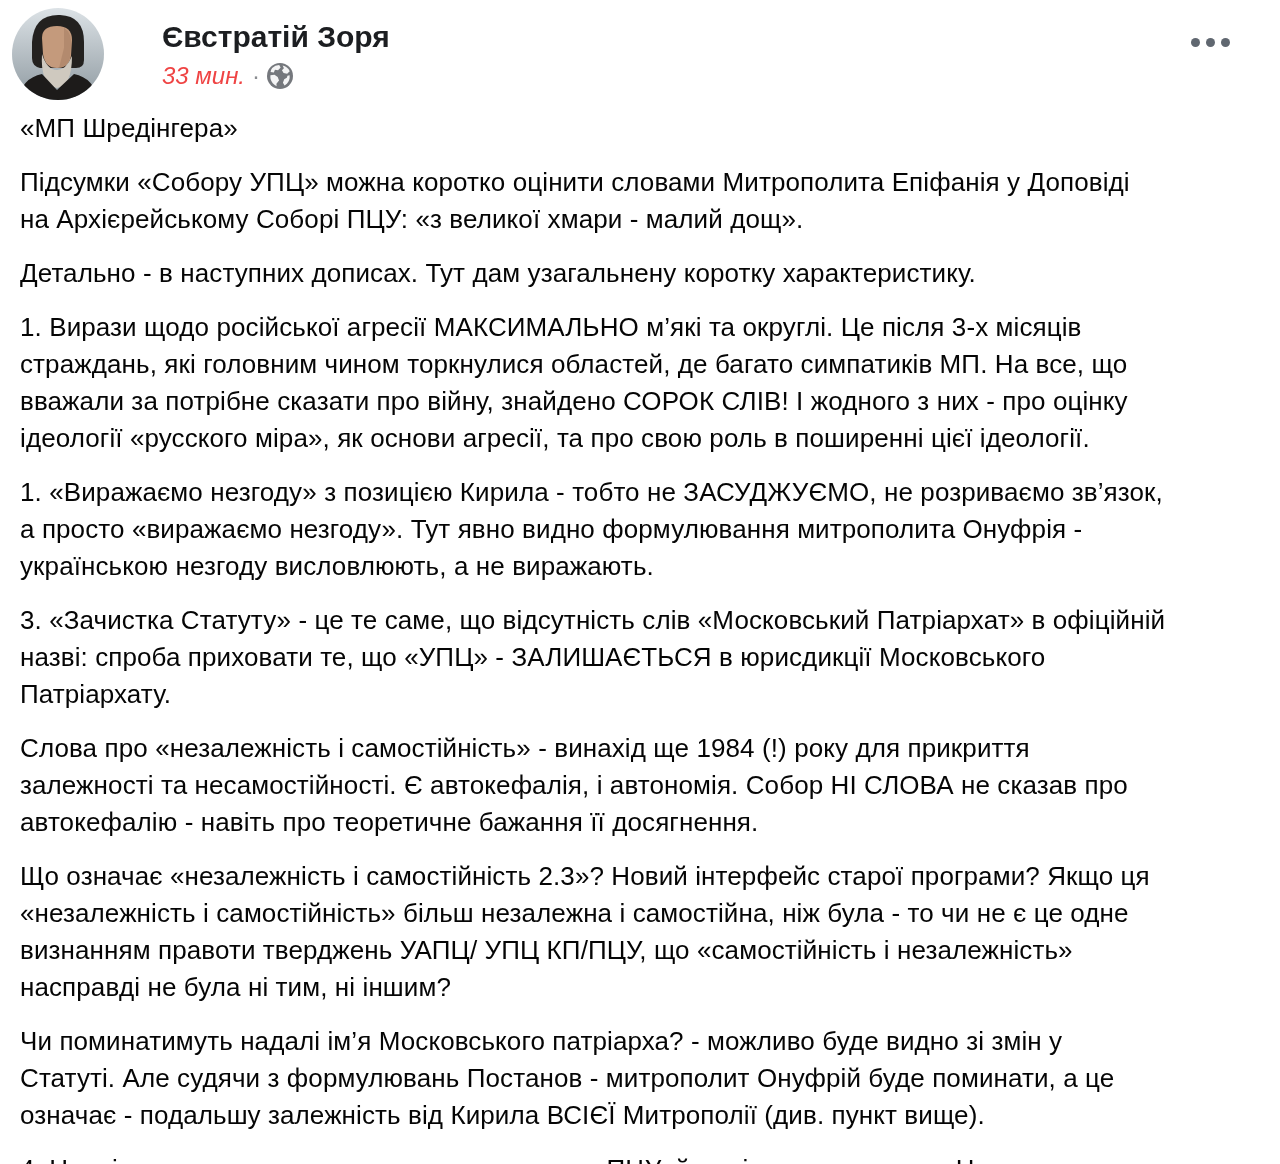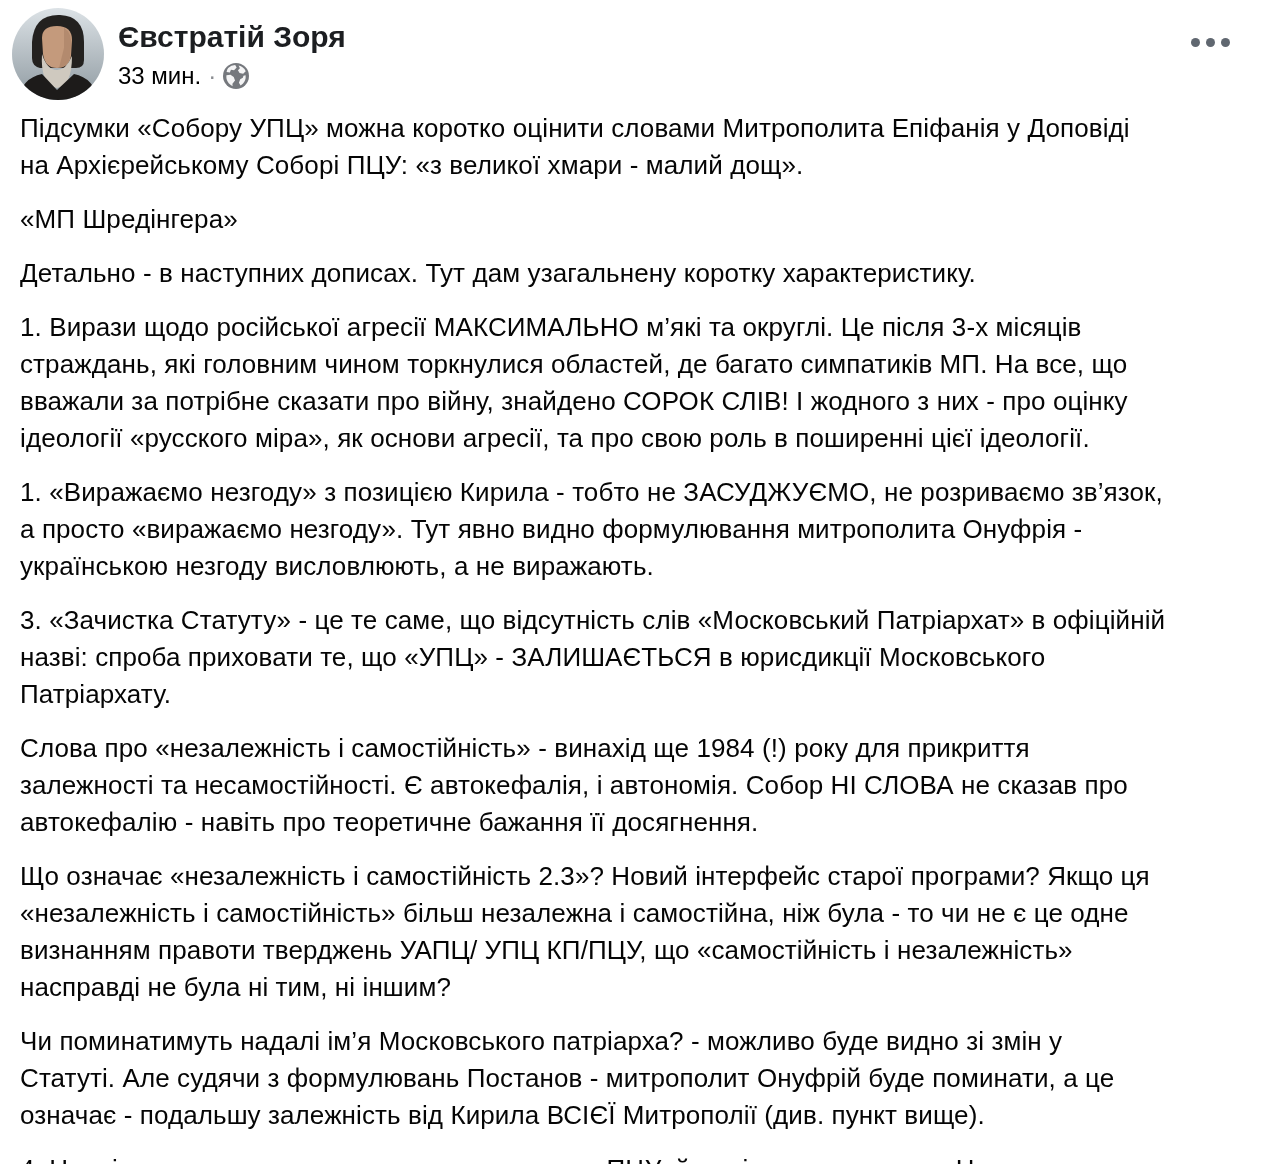--- a/index.html
+++ b/index.html
@@ -2,27 +2,27 @@
 <html><head>
 <meta charset="utf-8">
 <style>
   * { margin: 0; padding: 0; box-sizing: border-box; }
   html, body { width: 1280px; height: 1164px; overflow: hidden; background: #ffffff; }
   body { font-family: "Liberation Sans", "DejaVu Sans", sans-serif; color: #050505; }
 
   .post { width: 1280px; height: 1164px; background: #fff; position: relative; }
 
   
-  .post-header { display: flex; align-items: flex-start; padding: 8px 28px 0 12px; height: 104px; position: relative; }
+  .post-header { display: flex; align-items: flex-start; padding: 8px 28px 0 12px; height: 104px; position: relative; gap: 44px; }
   .avatar-wrap { width: 92px; height: 92px; border-radius: 50%; overflow: hidden; flex: 0 0 92px; cursor: pointer; }
   .avatar-wrap svg { display: block; width: 100%; height: 100%; }
   .header-meta { margin-left: 14px; padding-top: 12px; }
   .author-name { font-size: 30px; font-weight: 700; color: #1c1e21; line-height: 1.15; text-decoration: none; display: inline-block; cursor: pointer; }
   .sub-line { margin-top: 7px; display: flex; align-items: center; gap: 7px; color: #8a8d91; font-size: 24px; }
-  .timestamp { color: #000000; cursor: pointer; }
+  .timestamp { color: #ef4444; cursor: pointer; font-style: italic; }
   .dot-sep { color: #8a8d91; }
   .globe { width: 26px; height: 26px; display: inline-block; }
   .more-btn { position: absolute; top: 30px; right: 42px; display: flex; gap: 6px; padding: 8px; cursor: pointer; border-radius: 50%; }
   .more-btn i { width: 9px; height: 9px; border-radius: 50%; background: #606770; display: block; }
 
   
   .post-content { padding: 6px 20px 0 20px; }
   .post-content p {
     font-size: 26px;
     line-height: 37px;
@@ -79,23 +79,23 @@
     </div>
 
     <div class="more-btn" title="">
       <i></i>
       <i></i>
       <i></i>
     </div>
   </header>
 
   <div class="post-content">
+    <p>«МП Шредінгера»</p>
     <p>Підсумки «Собору УПЦ» можна коротко оцінити словами Митрополита Епіфанія у Доповіді
 на Архієрейському Соборі ПЦУ: «з великої хмари - малий дощ».</p>
-    <p>«МП Шредінгера»</p>
     <p>Детально - в наступних дописах. Тут дам узагальнену коротку характеристику.</p>
     <p>1. Вирази щодо російської агресії МАКСИМАЛЬНО м’які та округлі. Це після 3-х місяців
 страждань, які головним чином торкнулися областей, де багато симпатиків МП. На все, що
 вважали за потрібне сказати про війну, знайдено СОРОК СЛІВ! І жодного з них - про оцінку
 ідеології «русского міра», як основи агресії, та про свою роль в поширенні цієї ідеології.</p>
     <p>1. «Виражаємо незгоду» з позицією Кирила - тобто не ЗАСУДЖУЄМО, не розриваємо зв’язок,
 а просто «виражаємо незгоду». Тут явно видно формулювання митрополита Онуфрія -
 українською незгоду висловлюють, а не виражають.</p>
     <p>3. «Зачистка Статуту» - це те саме, що відсутність слів «Московський Патріархат» в офіційній
 назві:  спроба приховати те, що «УПЦ» - ЗАЛИШАЄТЬСЯ в юрисдикції Московського

